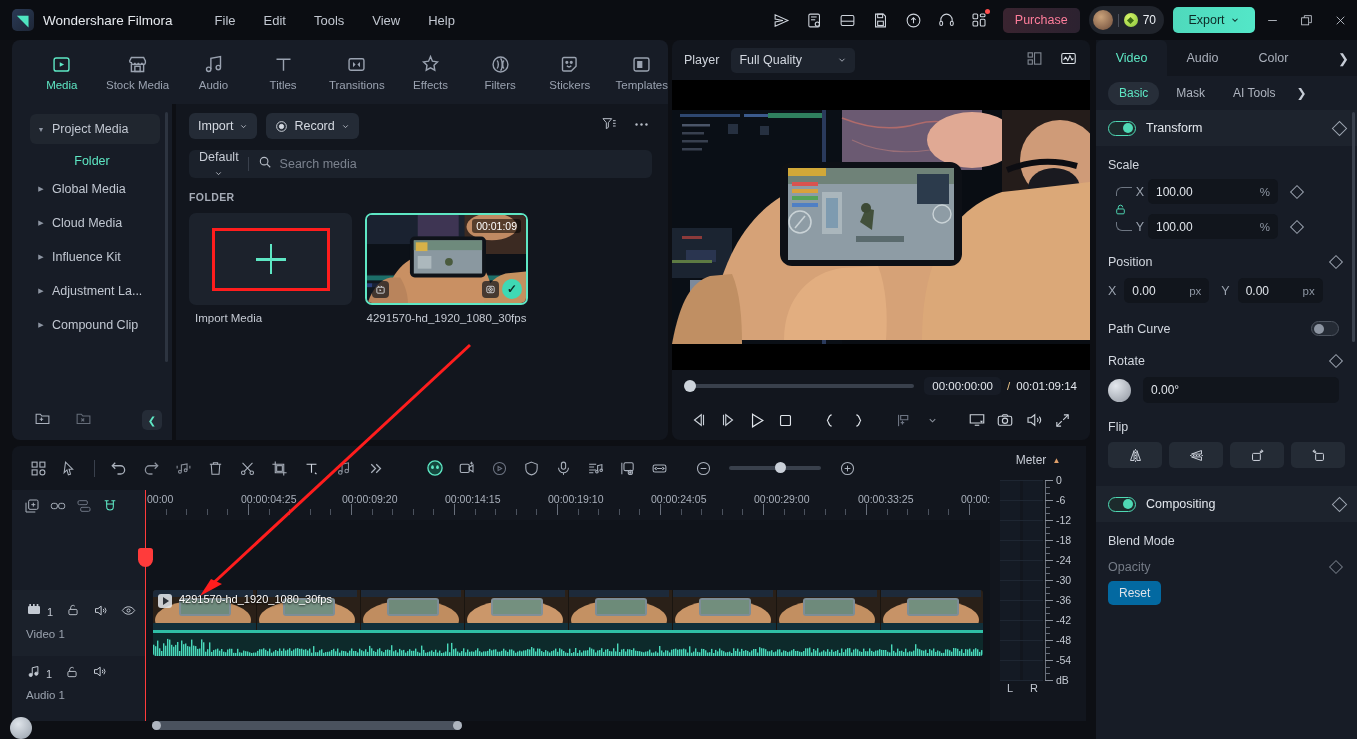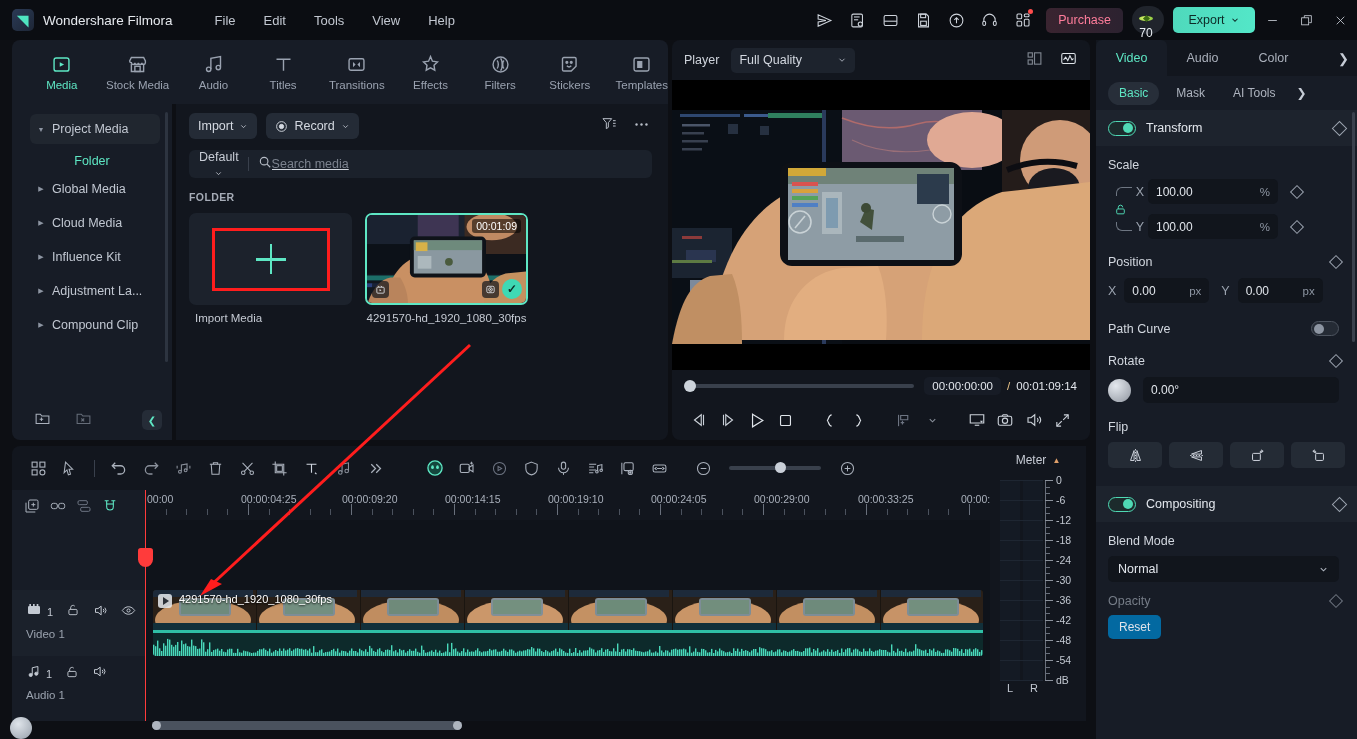--- a/index.html
+++ b/index.html
@@ -35,21 +35,21 @@
   .tb-icon svg { display: block; }
   .tb-dot { position: absolute; top: 9px; right: 6px; width: 5px; height: 5px;
     border-radius: 50%; background: #ff4d4d; }
   .purchase-btn {
     height: 25px; padding: 0 12px; margin-left: 7px; border-radius: 5px;
     background: linear-gradient(90deg,#3a2430,#2c2230);
     display: flex; align-items: center; font-size: 12.5px; color: #ff7d9b;
   }
   .acct {
     height: 28px; margin-left: 9px; padding: 0 8px 0 4px; border-radius: 14px;
-    background: #20242c; display: flex; align-items: center; gap: 5px; flex-direction: column;
+    background: #20242c; display: flex; align-items: center; gap: 5px;
   }
   .avatar { width: 20px; height: 20px; border-radius: 50%;
     background: radial-gradient(circle at 40% 35%, #caa27a, #6c4b3a); }
   .acct-sep { width: 1px; height: 13px; background: #4a4f59; }
   .coin { width: 14px; height: 14px; border-radius: 50%;
     background: radial-gradient(circle at 35% 30%, #d8f56a, #86c33a);
     display:flex;align-items:center;justify-content:center; }
   .coin i { display:block; width:5px;height:5px;background:#3d6b14;
     transform: rotate(45deg); }
   .coin-val { font-size: 12px; color: #e9edf2; }
@@ -111,21 +111,21 @@
   .mp-tool-right { margin-left: auto; display: flex; align-items: center; gap: 16px; }
   .searchbar {
     margin: 2px 16px 0 13px; height: 28px; border-radius: 6px;
     background: #1b212b; display: flex; align-items: center; padding: 0 10px;
   }
   .sb-default { font-size: 12.5px; color: #c8cdd6; display: flex;
     align-items: center; gap: 5px; flex-direction: column; }
   .vsep { width: 1px; height: 14px; background: #39404c; margin: 0 9px; }
   .search-input { background: transparent; border: 0; outline: none;
     color: #cfd4dc; font-size: 12.5px; font-family: inherit;
-    width: 300px; text-decoration: underline; }
+    margin-left: 8px; width: 300px; }
   .search-input::placeholder { color: #7b828e; }
   .folder-head { margin: 13px 0 0 13px; font-size: 10.5px; color: #a6acb7;
     letter-spacing: .4px; font-weight: bold; }
   .thumbs { display: flex; gap: 13px; margin: 10px 0 0 13px; }
   .thumb-cell { width: 163px; }
   .thumb-import {
     width: 163px; height: 92px; border-radius: 7px; background: #1c222c;
     display: flex; align-items: center; justify-content: center;
   }
   .red-rect { width: 118px; height: 63px; border: 3px solid #ff1d1d;
@@ -952,28 +952,20 @@
           <i></i>
         </span>
       <span class="sec-title">Compositing</span>
       <span class="kf"></span>
     </div>
 
     <div class="row" style="margin-top:12px">
       <span class="prop-label">Blend Mode</span>
     </div>
 
-    <div class="row" style="margin-top:8px">
-      <span class="select" style="width:231px">
-        <span>Normal</span>
-        <svg class="cv" width="11" height="11" viewBox="0 0 24 24" fill="none" stroke="#aeb4bf" stroke-width="2.2">
-            <path d="M6 9l6 6 6-6"></path>
-          </svg>
-      </span>
-    </div>
 
     <div class="row" style="margin-top:12px">
       <span class="prop-label" style="color:#757c87">Opacity</span>
       <span class="kf-sm" style="margin-left:auto;margin-right:4px;border-color:#6c737e"></span>
     </div>
 
     <div class="row" style="margin-top:7px">
       <span class="reset-btn">Reset</span>
     </div>
 

